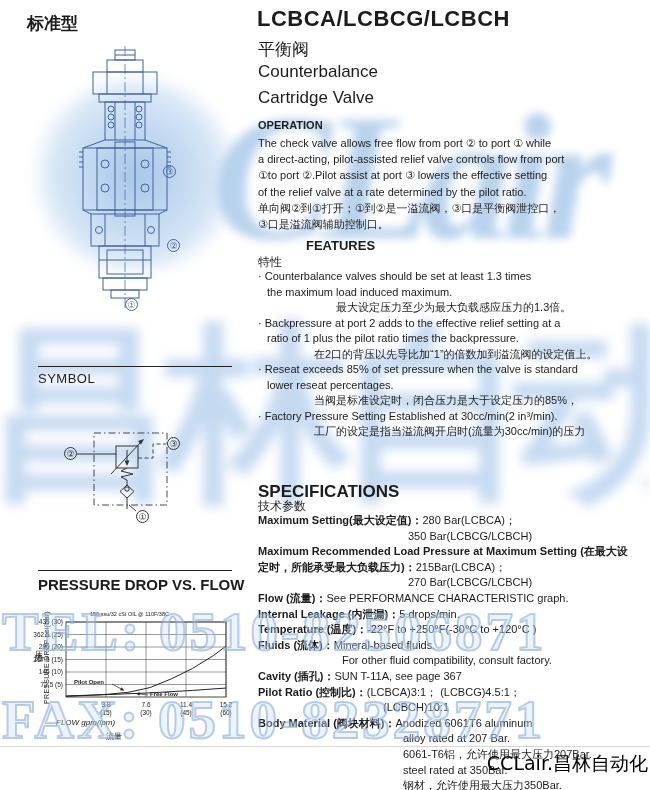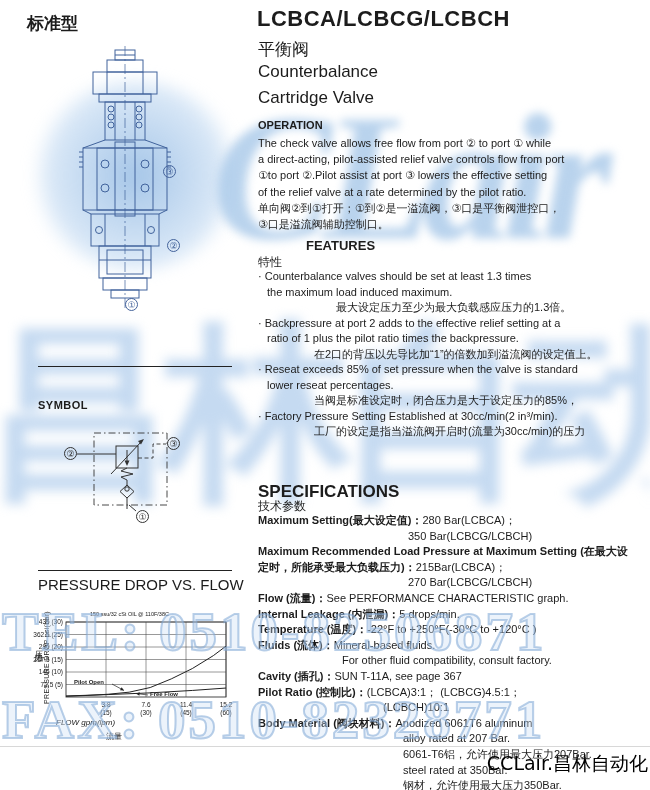--- a/index.html
+++ b/index.html
@@ -27,23 +27,23 @@
   
   .rule{position:absolute;height:1px;background:#222;z-index:1;}
   .rule-bottom{position:absolute;left:0;top:746px;width:650px;height:1px;background:#d8d8d8;z-index:1;}
   .badge{position:absolute;width:13px;height:13px;border-radius:50%;font-size:9px;line-height:12px;
     text-align:center;z-index:1;background:rgba(255,255,255,.0);}
   .badge-blue{border:1px solid #44639b;color:#44639b;}
   .badge-dark{border:1px solid #333;color:#333;}
   
   .std{left:27px;top:12px;font-size:17px;font-weight:bold;z-index:1;}
   .valve{left:55px;top:46px;width:140px;height:272px;z-index:1;}
-  .h-sym{left:38px;top:371px;font-size:11px;font-weight:bold;letter-spacing:.5px;z-index:1;margin-top:28px;}
+  .h-sym{left:38px;top:371px;font-size:13px;font-weight:normal;letter-spacing:.5px;z-index:1;}
   .symbol{left:60px;top:425px;width:135px;height:105px;z-index:1;}
-  .h-chart{left:38px;top:576px;font-size:15px;font-weight:normal;z-index:1;}
+  .h-chart{left:38px;top:576px;font-size:15px;font-weight:bold;z-index:1;}
   #chart{left:30px;top:608px;width:215px;height:165px;z-index:1;font-size:6.5px;}
   #chart .note{position:absolute;left:60px;top:3px;font-size:5.5px;color:#222;}
   #plot{position:absolute;left:36px;top:14px;overflow:visible;}
   #chart .ytick{position:absolute;left:0;width:33px;text-align:right;font-size:6.5px;color:#222;}
   #chart .xtick{position:absolute;top:93px;width:28px;text-align:center;font-size:6.5px;
     line-height:7.5px;white-space:pre-line;color:#222;}
   #chart .ylab{position:absolute;left:-44px;top:46px;width:120px;text-align:center;
     transform:rotate(-90deg);font-size:7px;letter-spacing:.3px;color:#222;}
   #chart .ylabcn{position:absolute;left:2px;top:36px;writing-mode:vertical-rl;font-size:8px;
     letter-spacing:2px;color:#222;}

